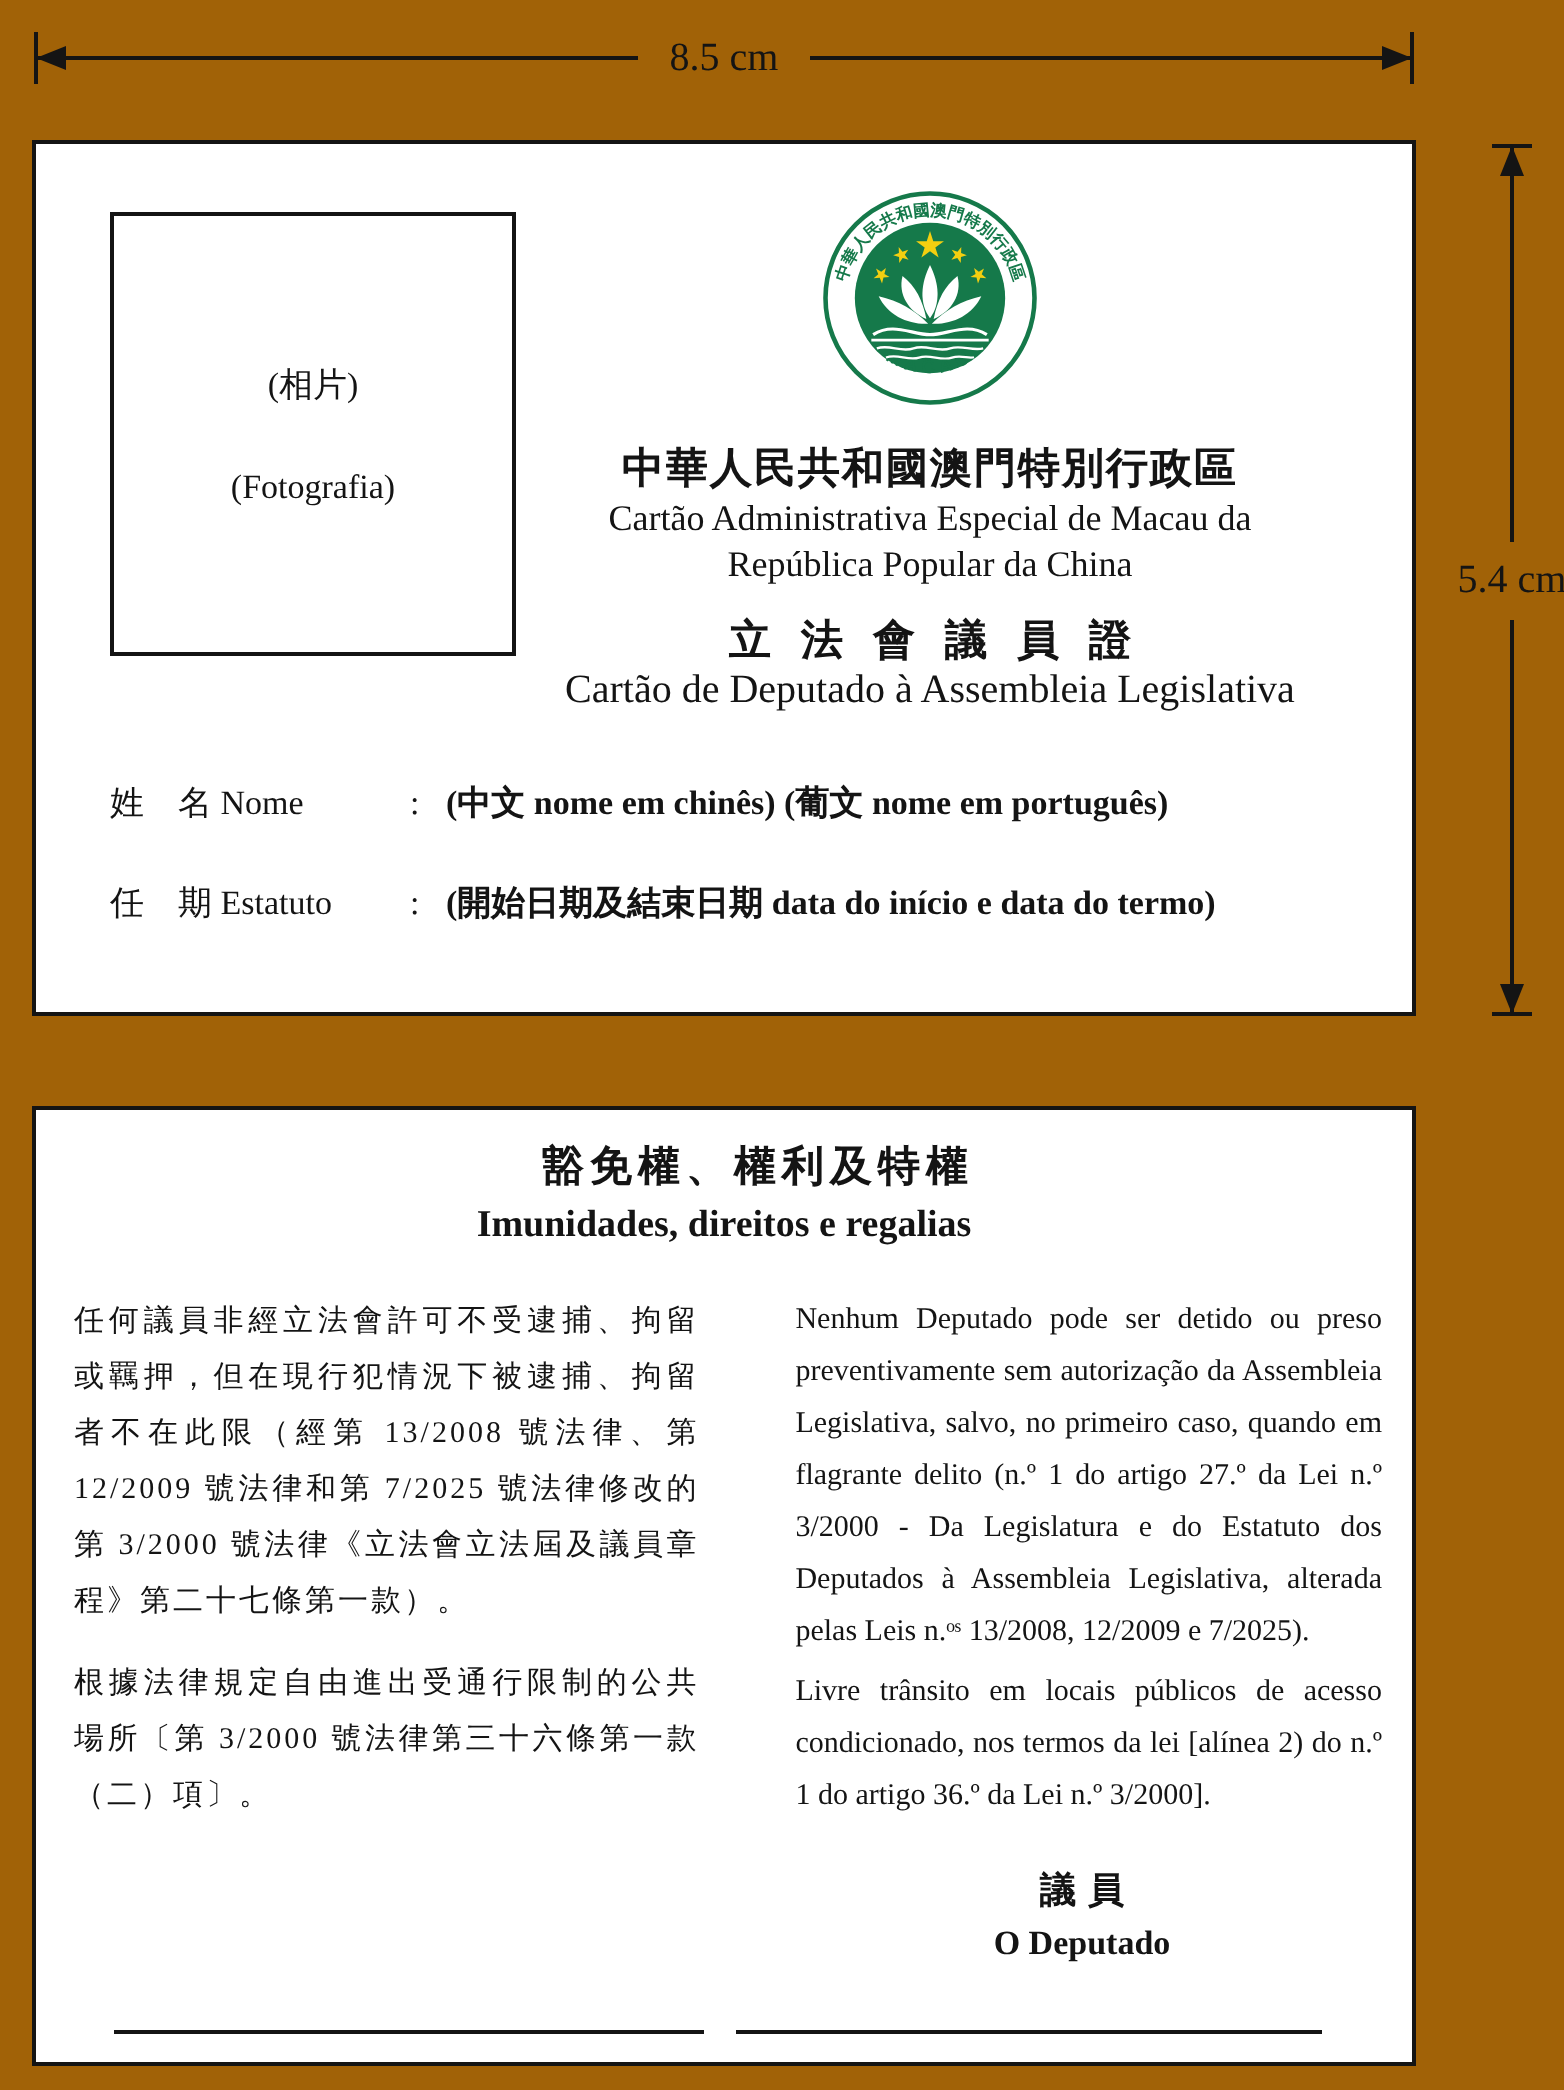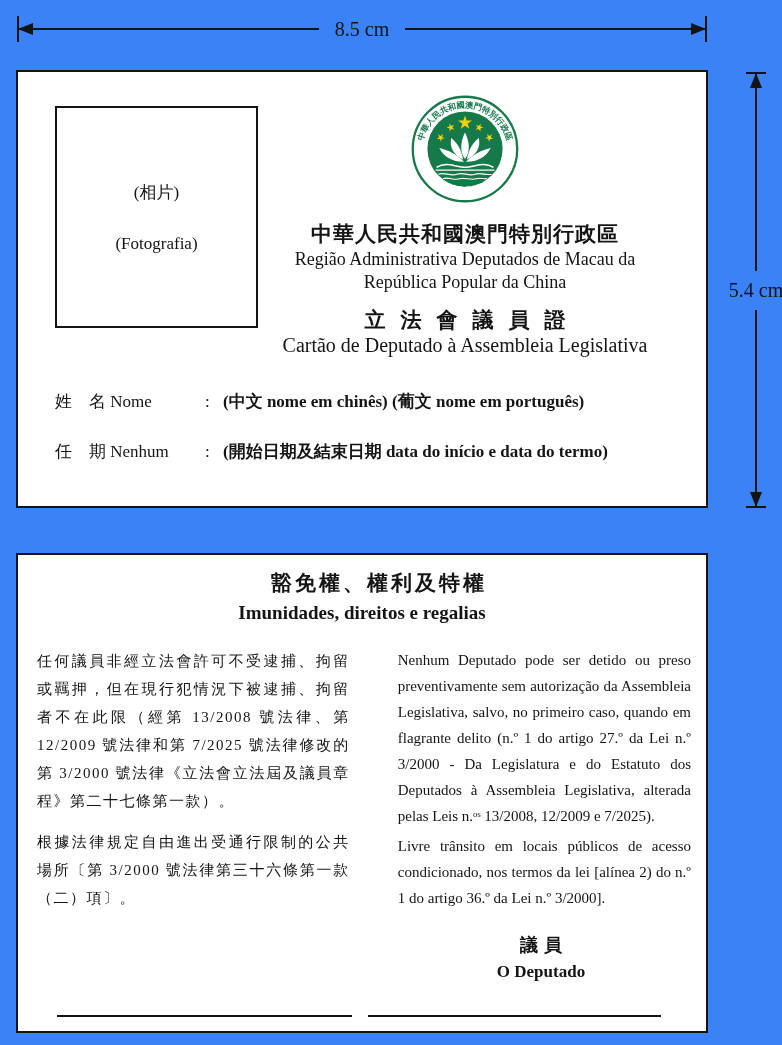--- a/index.html
+++ b/index.html
@@ -1,18 +1,18 @@
 <!DOCTYPE html>
 <html><head>
 <meta charset="utf-8">
 <style>
   * { margin:0; padding:0; box-sizing:border-box; }
   html,body { background:#ffffff; }
   .page {
-    position:relative; width:782px; height:1045px; background:#3b82f6;
+    position:relative; width:782px; height:1045px; background:#a16207;
     font-family:"Liberation Serif","DejaVu Serif",serif; color:#141414;
     overflow:hidden;
   }
 
   
   .dim-h { position:absolute; left:17px; top:15px; width:690px; height:28px;
            display:flex; align-items:center; }
   .dim-h .end-tick { width:2px; height:26px; background:#141414; flex:0 0 auto; }
   .dim-h .dline { flex:1 1 auto; height:2px; background:#141414; position:relative; }
   .dim-h .ah-left { position:absolute; left:-1px; top:-5px; width:0; height:0;
@@ -140,34 +140,34 @@
           <path d="M75,48 C77.5,58 72,67 62,71.5 C64,61 68,53.5 75,48 Z" fill="#ffffff"></path>
           <path d="M32,59 C37,69.5 48,74.5 59,74 C51.5,66.5 43,61.5 32,59 Z" fill="#ffffff"></path>
           <path d="M88,59 C83,69.5 72,74.5 61,74 C68.5,66.5 77,61.5 88,59 Z" fill="#ffffff"></path>
           <path d="M29,80 C40,73 50,80 60,80 C70,80 80,73 91,80" stroke="#ffffff" stroke-width="1.7" fill="none"></path>
           <path d="M28,83 H92" stroke="#ffffff" stroke-width="1.5" fill="none"></path>
           <path d="M31,87.5 C38,85 44,90 51,87.5 C58,85 64,90 71,87.5 C77,85.5 83,89 89,87.5" stroke="#ffffff" stroke-width="1.3" fill="none"></path>
           <path d="M36,92.5 C42,90 48,94.5 54,92.5 C60,90.5 66,94.5 72,92.5 C77,90.8 81,93.3 84,92.3" stroke="#ffffff" stroke-width="1.2" fill="none"></path>
         </svg>
       </div>
       <div class="title-zh">中華人民共和國澳門特別行政區</div>
-      <div class="title-pt">Região Administrativa Deputados de Macau da</div>
+      <div class="title-pt">Cartão Administrativa Especial de Macau da</div>
       <div class="title-pt">República Popular da China</div>
       <div class="card-name-zh">立法會議員證</div>
       <div class="card-name-pt">Cartão de Deputado à Assembleia Legislativa</div>
     </div>
 
     <div class="fields">
       <div class="field-row">
         <span class="f-label">姓　名 Nome</span>
         <span class="f-colon">:</span>
         <span class="f-value">(中文 nome em chinês) (葡文 nome em português)</span>
       </div>
       <div class="field-row">
-        <span class="f-label">任　期 Nenhum</span>
+        <span class="f-label">任　期 Estatuto</span>
         <span class="f-colon">:</span>
         <span class="f-value">(開始日期及結束日期 data do início e data do termo)</span>
       </div>
     </div>
   </div>
 
   <div class="card card-back">
     <div class="back-title-zh">豁免權、權利及特權</div>
     <div class="back-title-pt">Imunidades, direitos e regalias</div>
 

